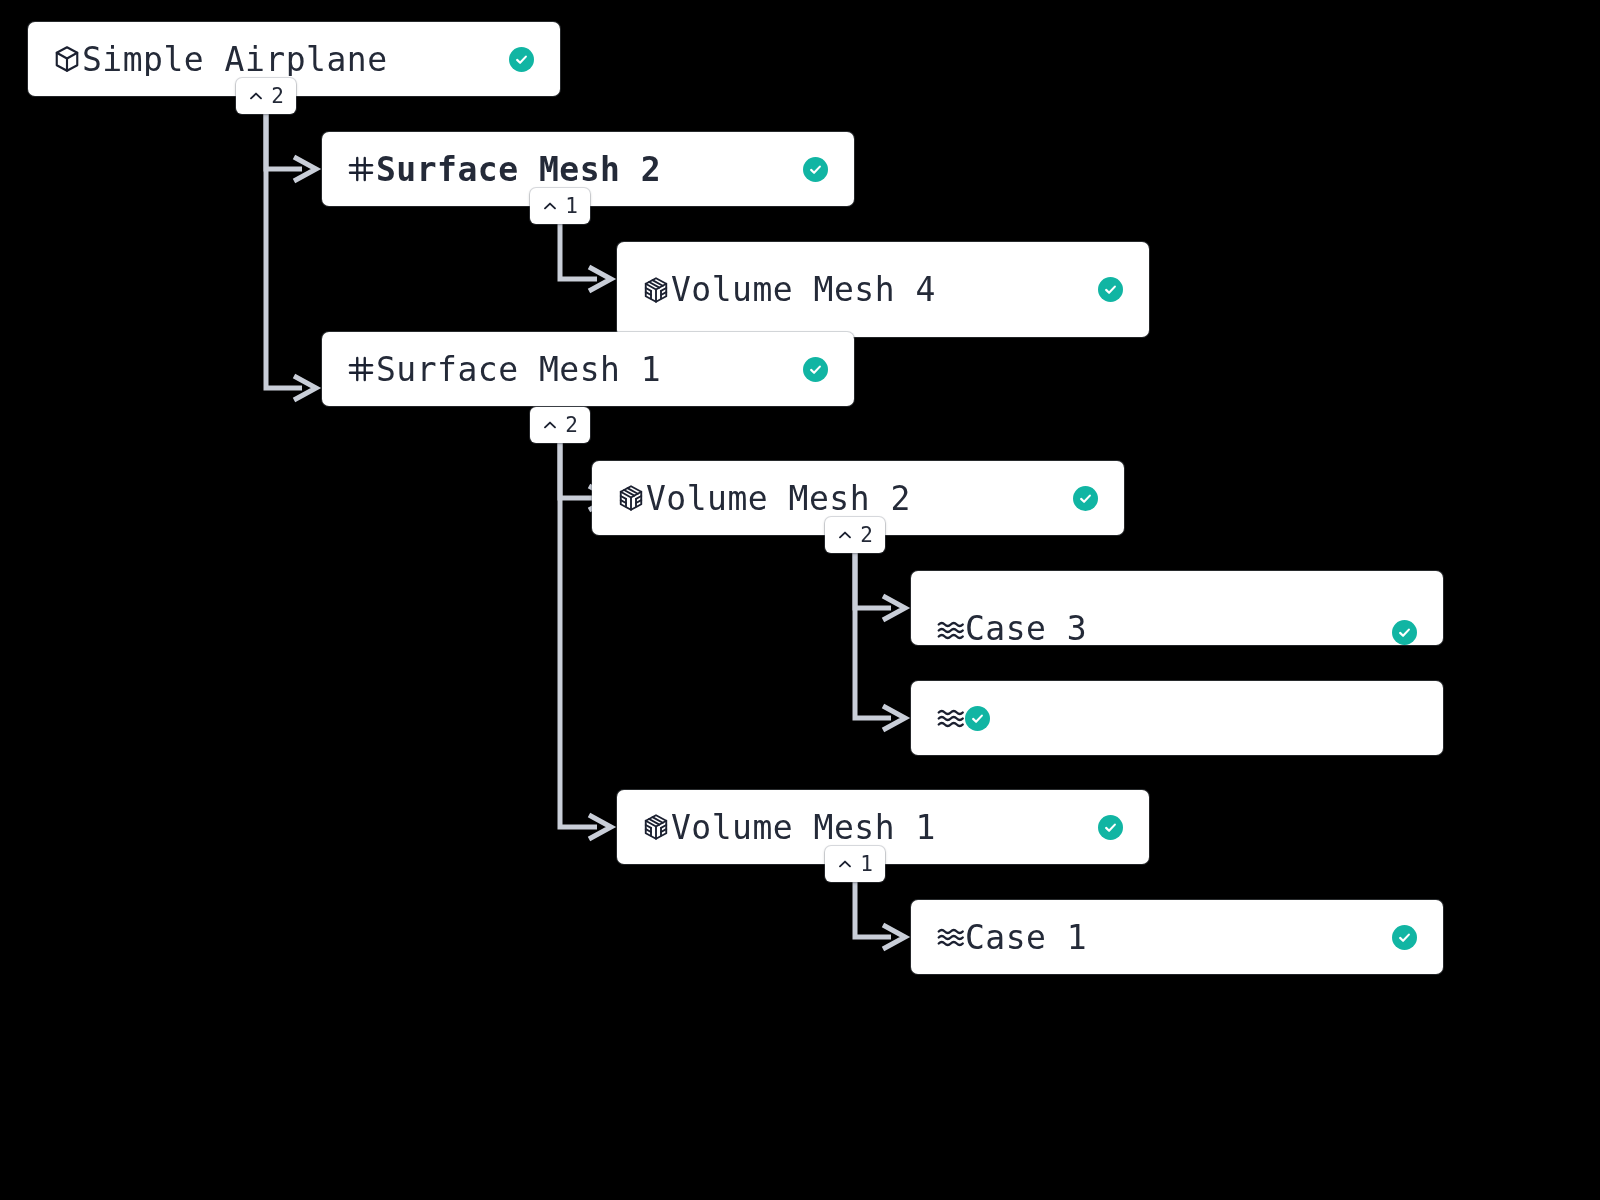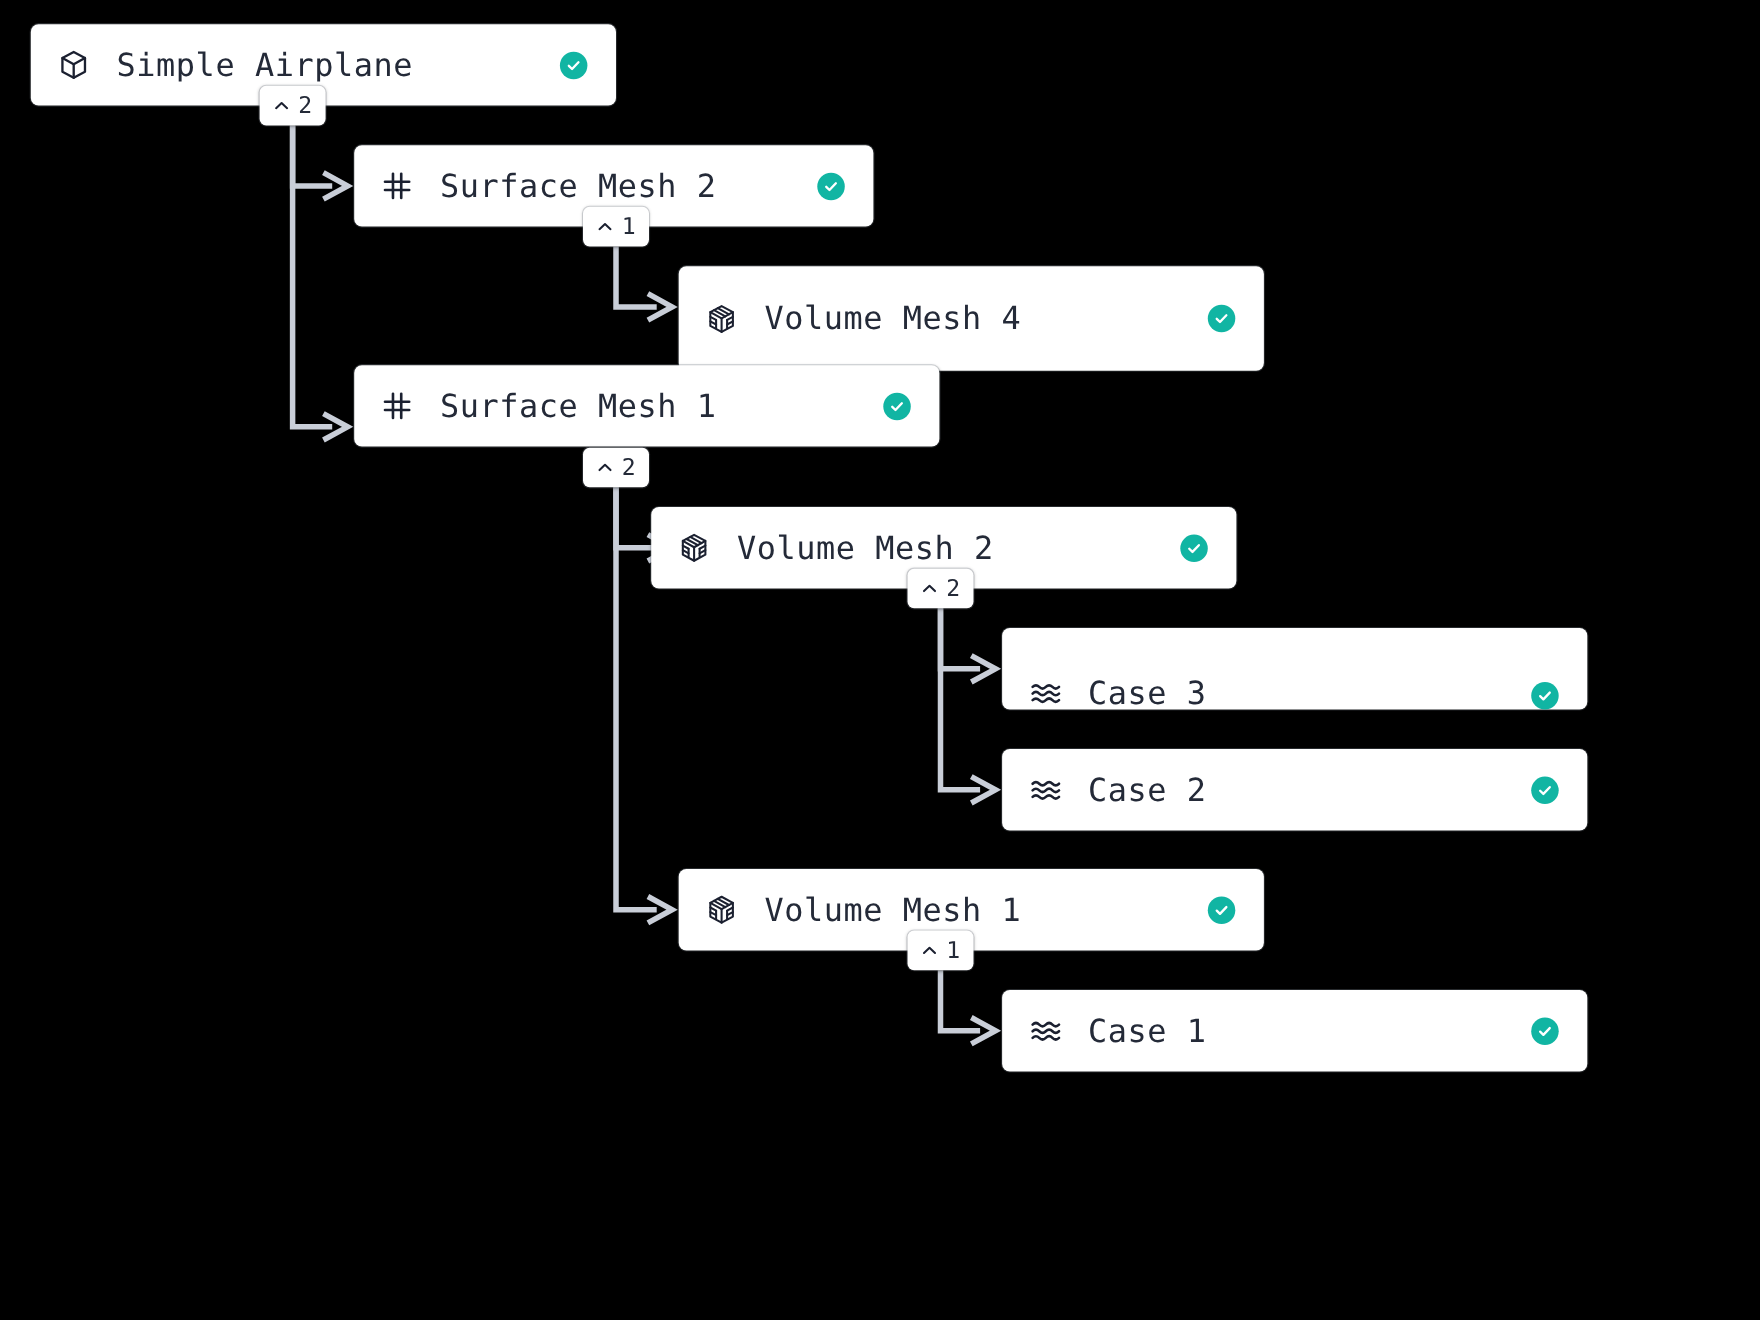--- a/index.html
+++ b/index.html
@@ -53,22 +53,22 @@
     margin-left: 24px;
     display: flex;
     align-items: center;
     justify-content: center;
     color: #1b2030;
   }
   .node-icon svg { display: block; }
 
   .node-label {
     flex: 1 1 auto;
-    margin-left: 24px;
-    font-size: 29px;
+    margin-left: 0;
+    font-size: 33px;
     line-height: 1;
     letter-spacing: 0.5px;
     color: #242a38;
     white-space: nowrap;
     overflow: hidden;
   }
 
   .status-badge {
     flex: 0 0 auto;
     width: 25px;
@@ -161,21 +161,21 @@
           <path d="M5 12.6 9.7 17.2 19 7.4"></path>
         </svg>
       </span>
     </div>
     <div class="count-pill" style="left: 236px; top: 78px; width: 60px;">
       <svg class="chev" width="16" height="16" viewBox="0 0 24 24" fill="none" stroke="currentColor" stroke-width="2.8" stroke-linecap="round" stroke-linejoin="round">
         <path d="M4.5 15.5 12 8.4l7.5 7.1"></path>
       </svg>
       <span class="cnum">2</span>
     </div>
-    <div class="node" style="left: 322px; top: 132px; width: 472px; height: 74px;">
+    <div class="node" style="left: 322px; top: 132px; width: 532px; height: 74px; font-weight: bold;">
       <span class="node-icon">
         <svg width="30" height="30" viewBox="0 0 24 24" fill="none" stroke="currentColor" stroke-width="1.9" stroke-linecap="round" stroke-linejoin="round">
           <path d="M9 3.2V20.8"></path>
           <path d="M15 3.2V20.8"></path>
           <path d="M3.2 9H20.8"></path>
           <path d="M3.2 15H20.8"></path>
         </svg>
       </span>
       <span class="node-label">Surface Mesh 2</span>
       <span class="status-badge" style="background: rgb(17, 181, 163);">
@@ -280,21 +280,20 @@
       </span>
     </div>
     <div class="node" style="left: 911px; top: 681px; width: 532px; height: 74px;">
       <span class="node-icon">
         <svg width="30" height="30" viewBox="0 0 24 24" fill="none" stroke="currentColor" stroke-width="1.9" stroke-linecap="round" stroke-linejoin="round">
           <path d="M3 7.6c1.6-1.6 3.2-1.6 4.8 0s3.2 1.6 4.8 0 3.2-1.6 4.8 0 3.2 1.6 4.8 0"></path>
           <path d="M3 12.4c1.6-1.6 3.2-1.6 4.8 0s3.2 1.6 4.8 0 3.2-1.6 4.8 0 3.2 1.6 4.8 0"></path>
           <path d="M3 17.2c1.6-1.6 3.2-1.6 4.8 0s3.2 1.6 4.8 0 3.2-1.6 4.8 0 3.2 1.6 4.8 0"></path>
         </svg>
       </span>
-      <span class="node-label">Case 2</span>
       <span class="status-badge" style="background: rgb(17, 181, 163);">
         <svg width="15" height="15" viewBox="0 0 24 24" fill="none" stroke="#ffffff" stroke-width="3.4" stroke-linecap="round" stroke-linejoin="round">
           <path d="M5 12.6 9.7 17.2 19 7.4"></path>
         </svg>
       </span>
     </div>
     <div class="node" style="left: 617px; top: 790px; width: 532px; height: 74px;">
       <span class="node-icon">
         <svg width="30" height="30" viewBox="0 0 24 24" fill="none" stroke="currentColor" stroke-width="1.5" stroke-linecap="round" stroke-linejoin="round">
           <path d="M12 2.6 20.2 7v10L12 21.4 3.8 17V7Z"></path>

